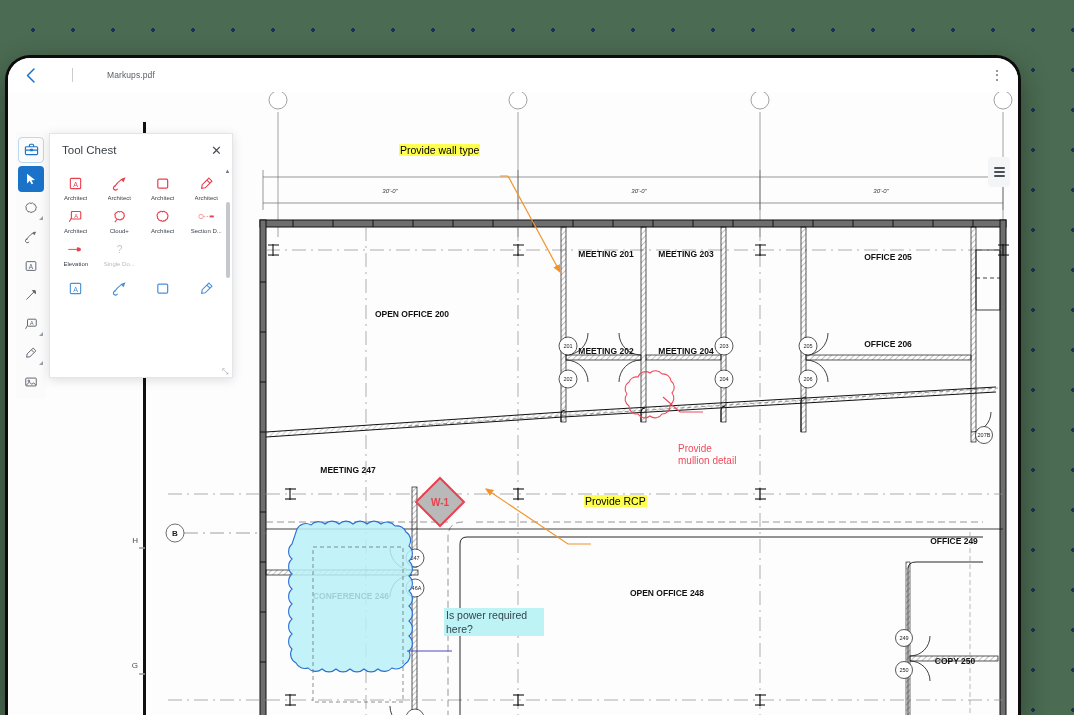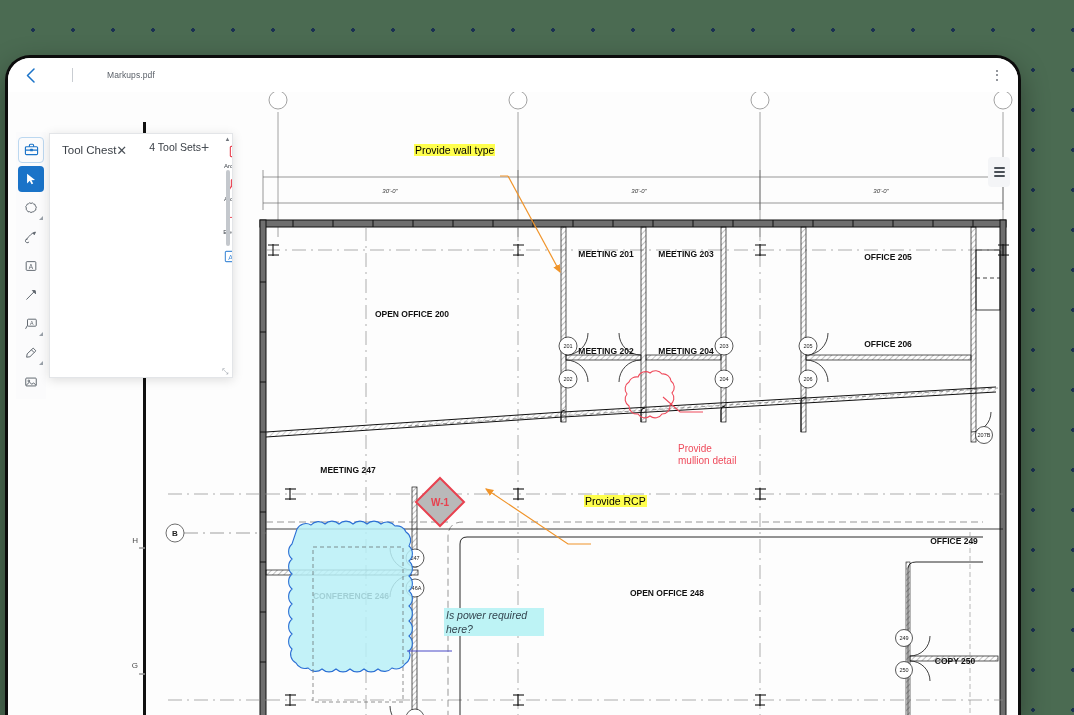--- a/index.html
+++ b/index.html
@@ -92,21 +92,21 @@
   }
 
   
   #tool-chest {
     position: absolute; left: 41px; top: 41px;
     width: 184px; height: 245px;
     background: #ffffff;
     border: 1px solid #e3e5e8;
     box-shadow: 0 2px 10px rgba(0,0,0,.13);
     z-index: 70;
-    display: flex; flex-direction: row;
+    display: flex; flex-direction: column;
     overflow: hidden;
   }
   #tc-header {
     height: 32px; display: flex; align-items: center;
     padding: 0 10px 0 12px;
     flex: 0 0 auto;
   }
   #tc-title { font-size: 11.5px; color: #3b4047; }
   #tc-close {
     margin-left: auto; font-size: 13px; color: #4a5057; cursor: pointer;
@@ -170,21 +170,21 @@
     border-radius: 4px;
     display:flex;flex-direction:column;align-items:center;justify-content:center;gap:2.5px;
     z-index: 60; cursor: pointer;
   }
   #right-panel-btn i { width:11px;height:1.6px;background:#4a5057;display:block;border-radius:1px; }
 
   
   .mk-text { position: absolute; z-index: 30; white-space: pre; pointer-events: auto; }
   .mk-yellow { background: #ffff4d; color:#000; font-size: 10.5px; padding: 0 1px; }
   .mk-red { color: #ef4b5c; font-size: 10px; line-height: 12px; margin-top: 25px; }
-  .mk-cyan { background: #bdf3f5; color:#33444f; font-size: 10.5px; line-height: 14px; padding: 0 2px; font-style: italic; }
+  .mk-cyan { background: #bdf3f5; color:#33444f; font-size: 10.5px; line-height: 14px; padding: 0 2px; }
 </style>
 </head>
 <body>
 
 <div id="dot-backdrop"></div>
 
 <div id="app-window">
 
   <div id="title-bar">
     <div id="back-chevron">
@@ -517,21 +517,21 @@
       <g>
         <polygon points="432,386 456,410 432,434 408,410" fill="#b9b9b9" stroke="#e8414f" stroke-width="2"></polygon>
         <text x="432" y="414" font-family="Liberation Sans, sans-serif" font-size="10" font-weight="bold" fill="#e8414f" text-anchor="middle">W-1</text>
       </g>
       <g>
         <polygon points="432,626 456,650 432,674 408,650" fill="#b9b9b9" stroke="#e8414f" stroke-width="2"></polygon>
         <text x="432" y="654" font-family="Liberation Sans, sans-serif" font-size="10" font-weight="bold" fill="#e8414f" text-anchor="middle">W-1</text>
       </g>
     </svg>
 
-    <div class="mk-text mk-yellow" style="left:406px; top:52px;text-align:right;">Provide wall type</div>
+    <div class="mk-text mk-yellow" style="left:391px; top:52px;text-align:right;">Provide wall type</div>
 
     <div class="mk-text mk-red" style="left:670px; top:326px;">Provide
 mullion detail</div>
 
     <div class="mk-text mk-yellow" style="left:576px; top:403px;">Provide RCP</div>
 
     <div class="mk-text mk-cyan" style="left:436px; top:516px; width:100px;">Is power required
 here?</div>
 
     <div id="left-toolbar">
@@ -595,24 +595,20 @@
           <path d="M2.4 11.8 L6.2 8.2 L9 10.6 L11 9 L13.6 11.6"></path>
         </svg>
       </div>
     </div>
 
     <div id="tool-chest">
       <div id="tc-header">
         <div id="tc-title">Tool Chest</div>
         <div id="tc-close">✕</div>
       </div>
-      <div id="tc-subheader">
-        <div id="tc-sets-label">4 Tool Sets</div>
-        <div id="tc-add">+</div>
-      </div>
       <div id="tc-body">
         <div id="tc-scroll">
 
           <div class="tc-grid">
             <div class="tc-item">
               <span class="tc-ico">
                 <svg width="15" height="15" viewBox="0 0 16 16" fill="none" stroke="#e8414f" stroke-width="1.2">
                   <rect x="2.5" y="2.5" width="11" height="11" rx="1"></rect>
                   <text x="8" y="11.3" font-size="7.6" font-family="Liberation Sans, sans-serif" fill="#e8414f" stroke="none" text-anchor="middle">A</text>
                 </svg>

